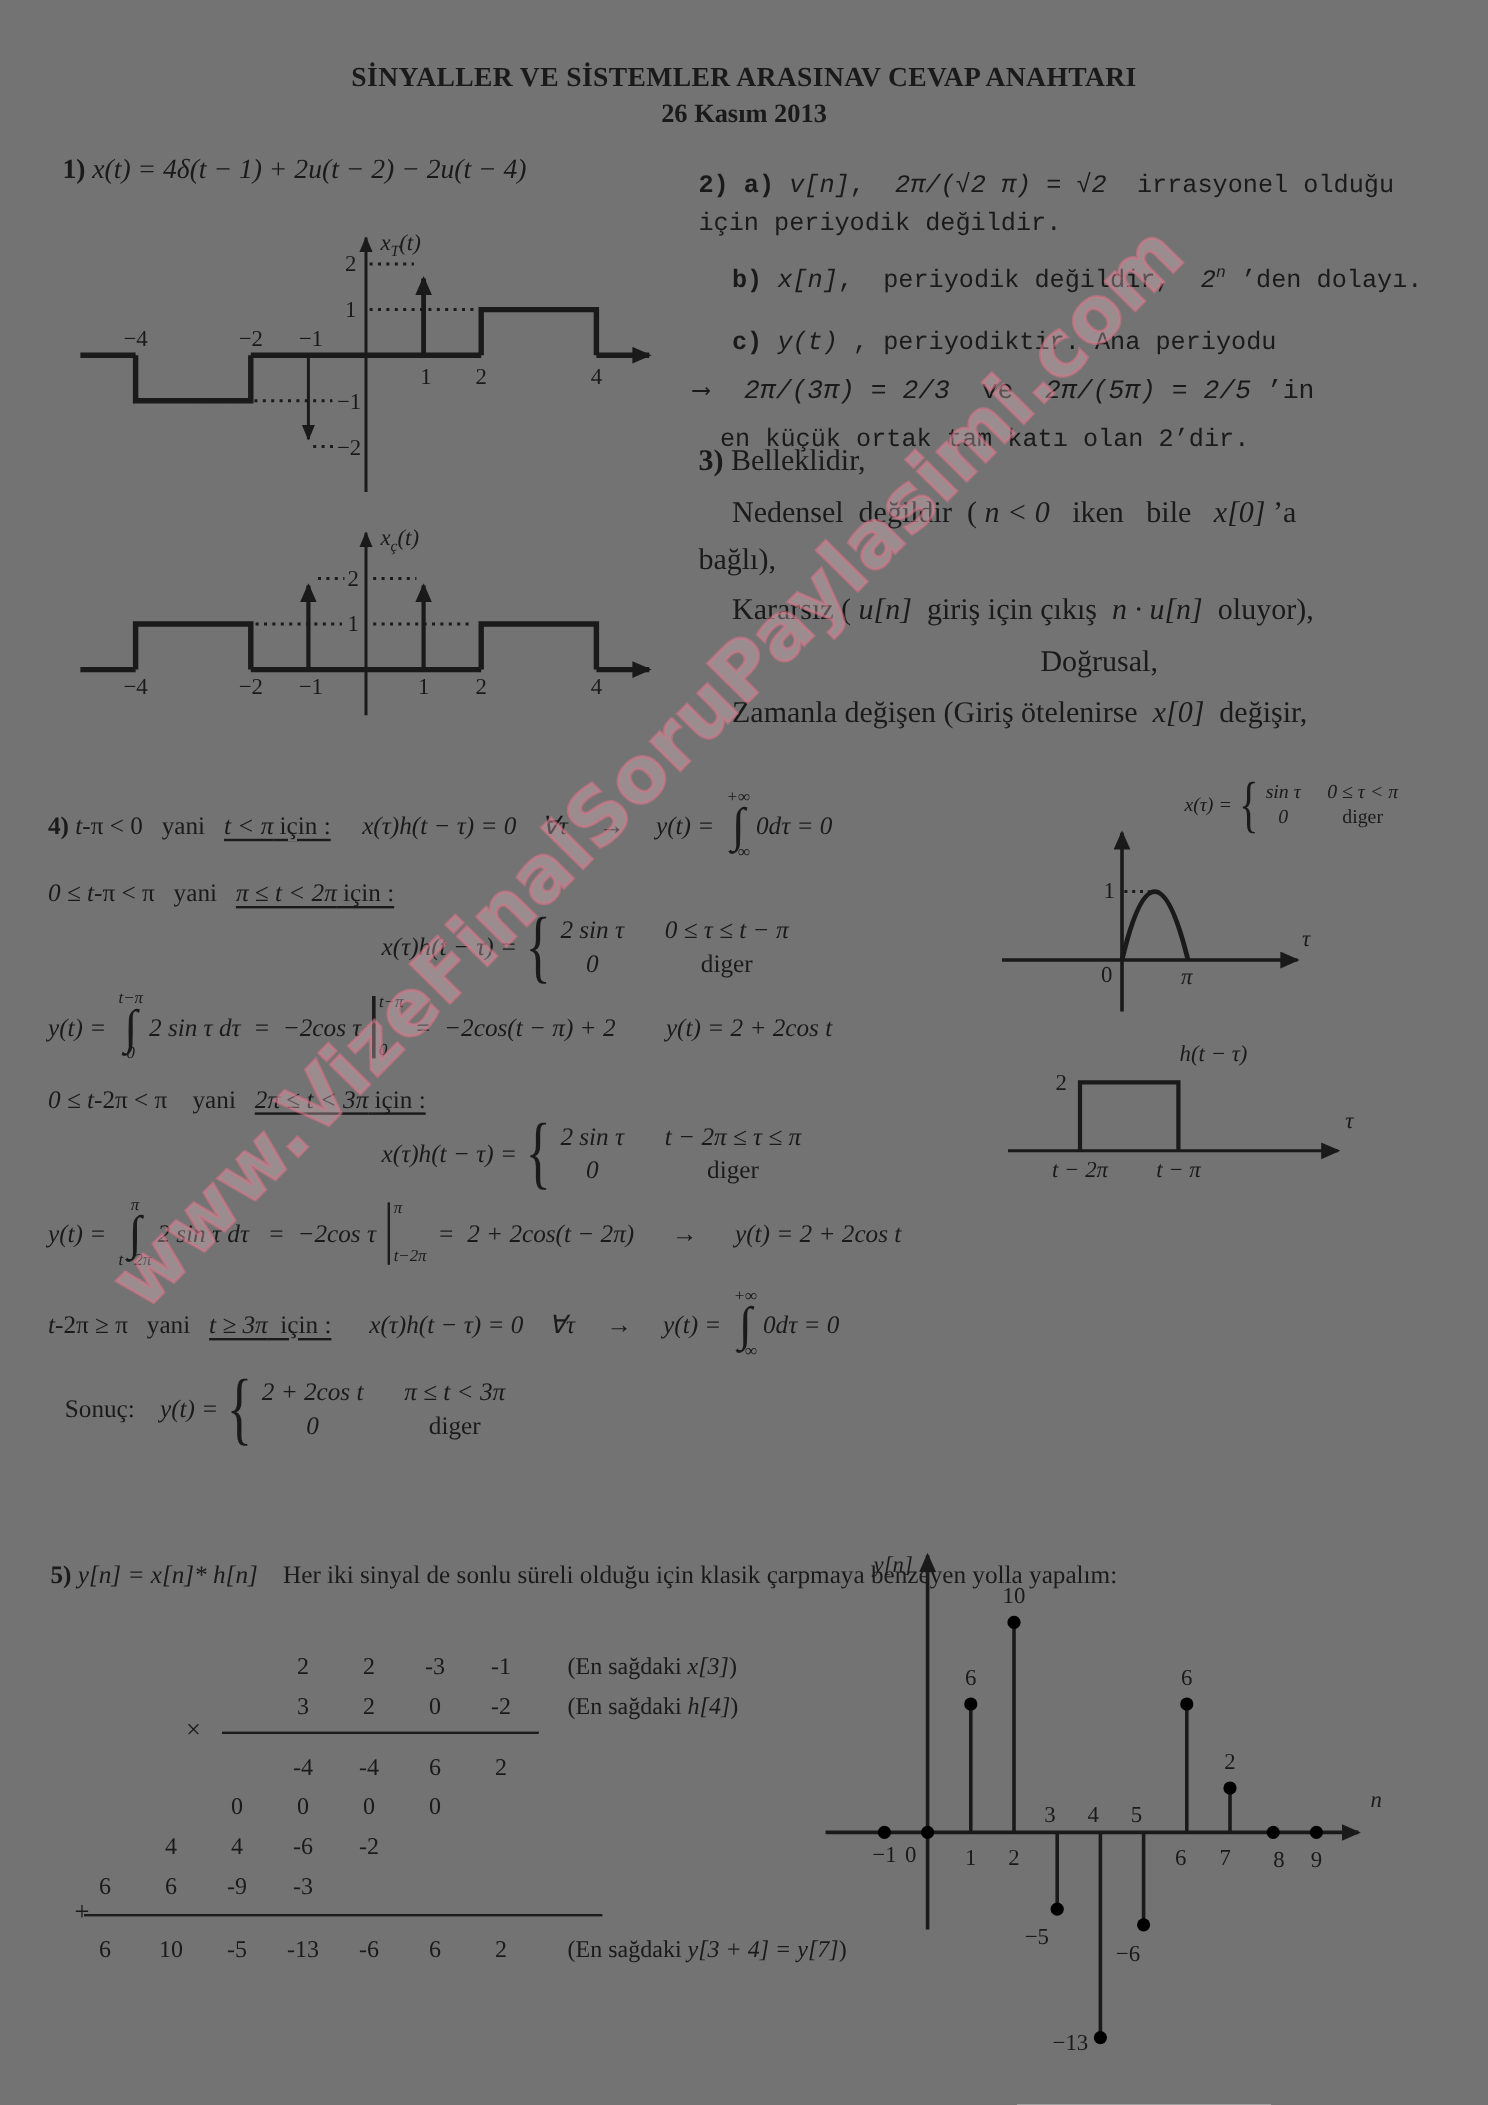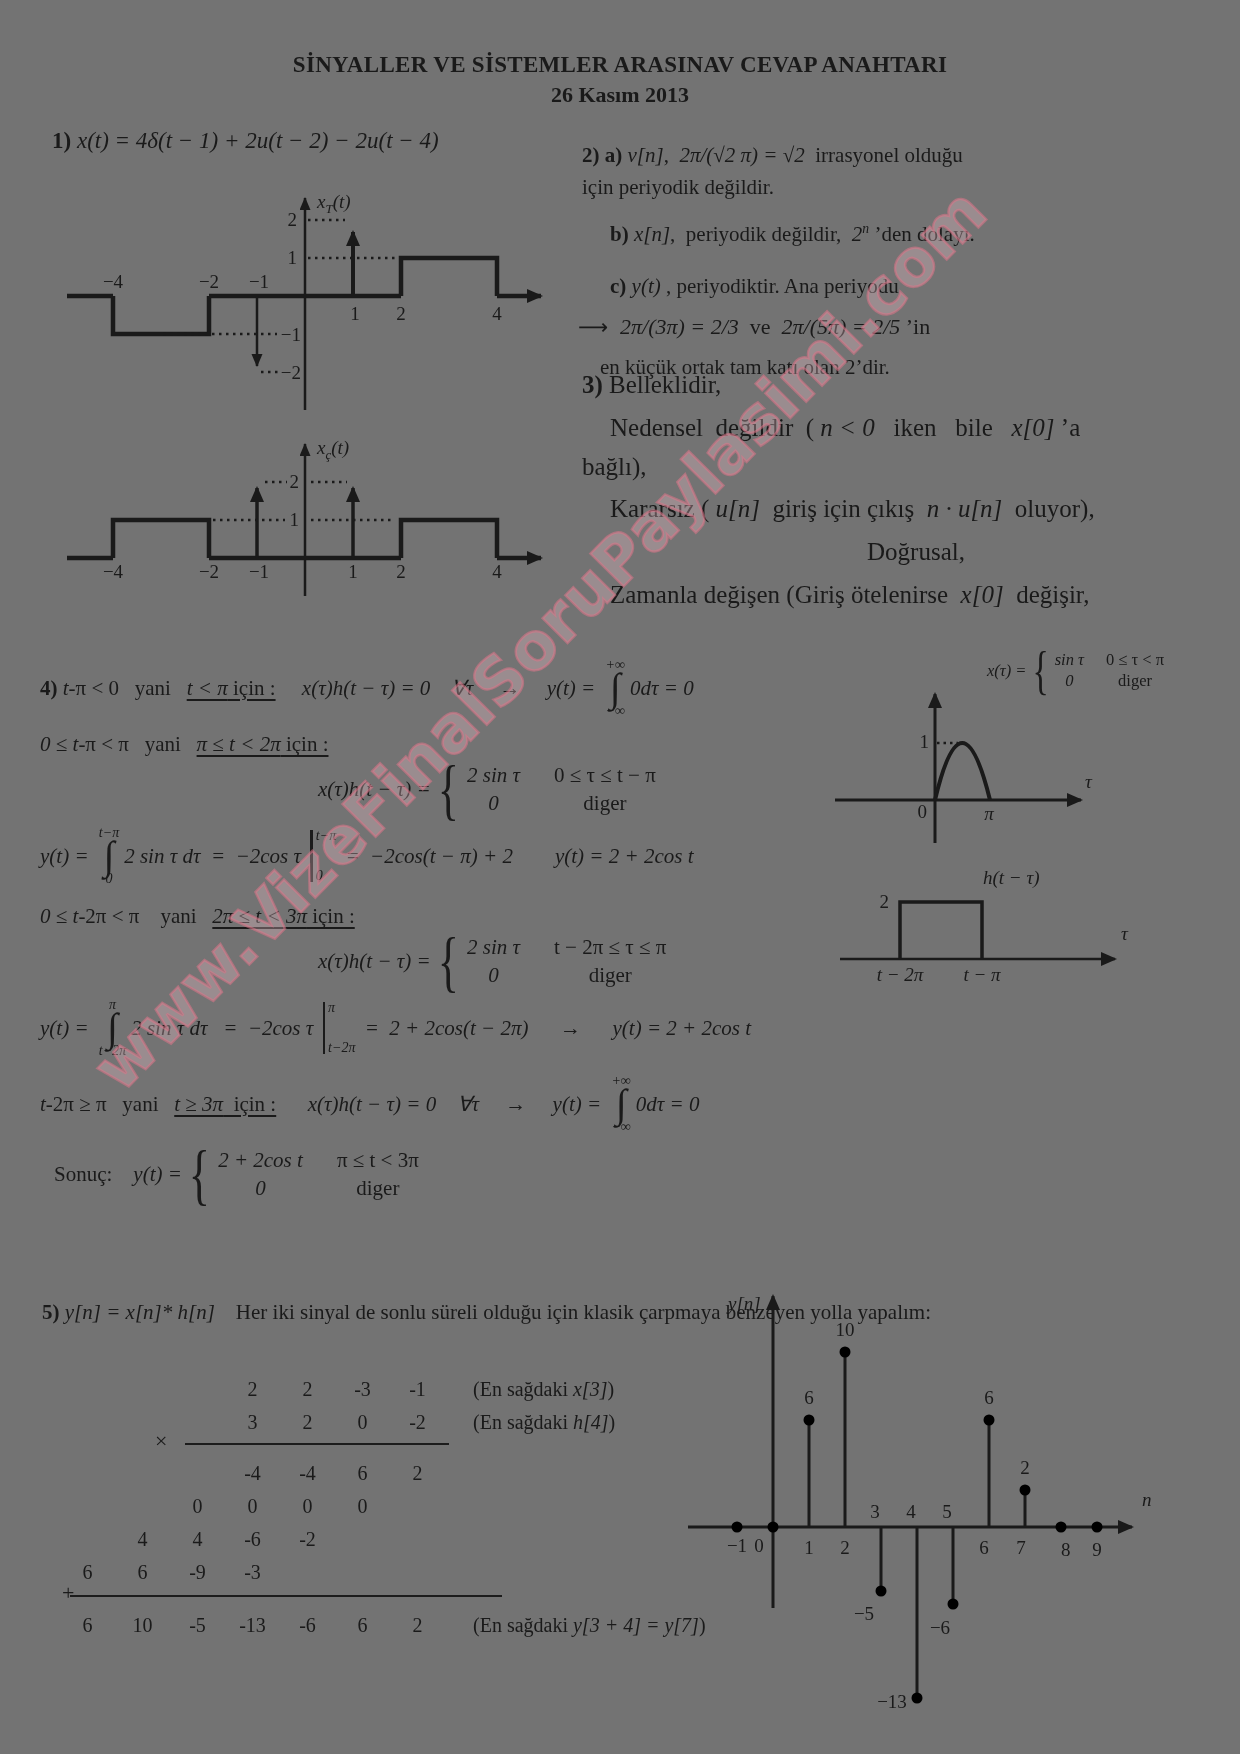--- a/index.html
+++ b/index.html
@@ -12,38 +12,38 @@
 
   .rich { white-space:pre-wrap; }
   .f-r { font-style:normal; }
   .f-i { font-style:italic; }
   .f-b { font-weight:bold; }
   .f-u { text-decoration:underline; text-underline-offset:4px; }
   .f-ui { font-style:italic; text-decoration:underline; text-underline-offset:4px; }
   sup.f-sup { font-style:italic; font-size:0.65em; }
 
   .q1line { font-size:23px; }
-  .q2 { width:650px; font-size:21px; line-height:1.5; }
+  .q2 { width:650px; font-size:21px; line-height:1.5;font-family:Liberation Mono, monospace; }
   .q2 .ln { margin-bottom:0; }
   .q3 { width:640px; font-size:25px; line-height:1.55; }
   .q4 { width:725px; font-size:21px; }
   .mrow { display:flex; align-items:center; }
 
   .integral { display:inline-flex; flex-direction:column; align-items:center; line-height:1; margin:0 5px; }
   .int-up,.int-lo { font-size:14px; font-style:italic; }
   .int-sym { font-size:40px; line-height:0.8; }
 
   .evalbar { display:inline-flex; align-items:center; margin:0 4px; }
   .ebar { width:2.5px; height:52px; background:#1b1b1b; }
   .elims { display:flex; flex-direction:column; justify-content:space-between; height:56px; margin-left:3px; font-size:14px; font-style:italic; }
 
   .cases { display:inline-flex; align-items:center; }
   .brace { font-size:52px; font-weight:300; display:inline-block; transform:scaleY(1.30) scaleX(0.85); margin-right:6px; line-height:1; }
   .cgrid { display:grid; grid-template-columns:auto auto; column-gap:34px; row-gap:3px; }
-  .ce { font-style:italic; } .cc { }
+  .ce { font-style:italic; } .cc { font-style:italic; }
   .cr { font-style:normal; } .cen { justify-self:center; }
 
   .cases-sm { font-size:16.5px; display:inline-flex; align-items:center; }
   .cases-sm .brace { font-size:40px; margin-right:4px; }
   .cases-sm .cgrid { column-gap:22px; row-gap:1px; }
   .eq-lhs { font-style:italic; margin-right:5px; }
 
   
   .plot text { font-size:19px; fill:#1a1a1a; font-family:"Liberation Serif", serif; }
   .plot .it { font-style:italic; }

